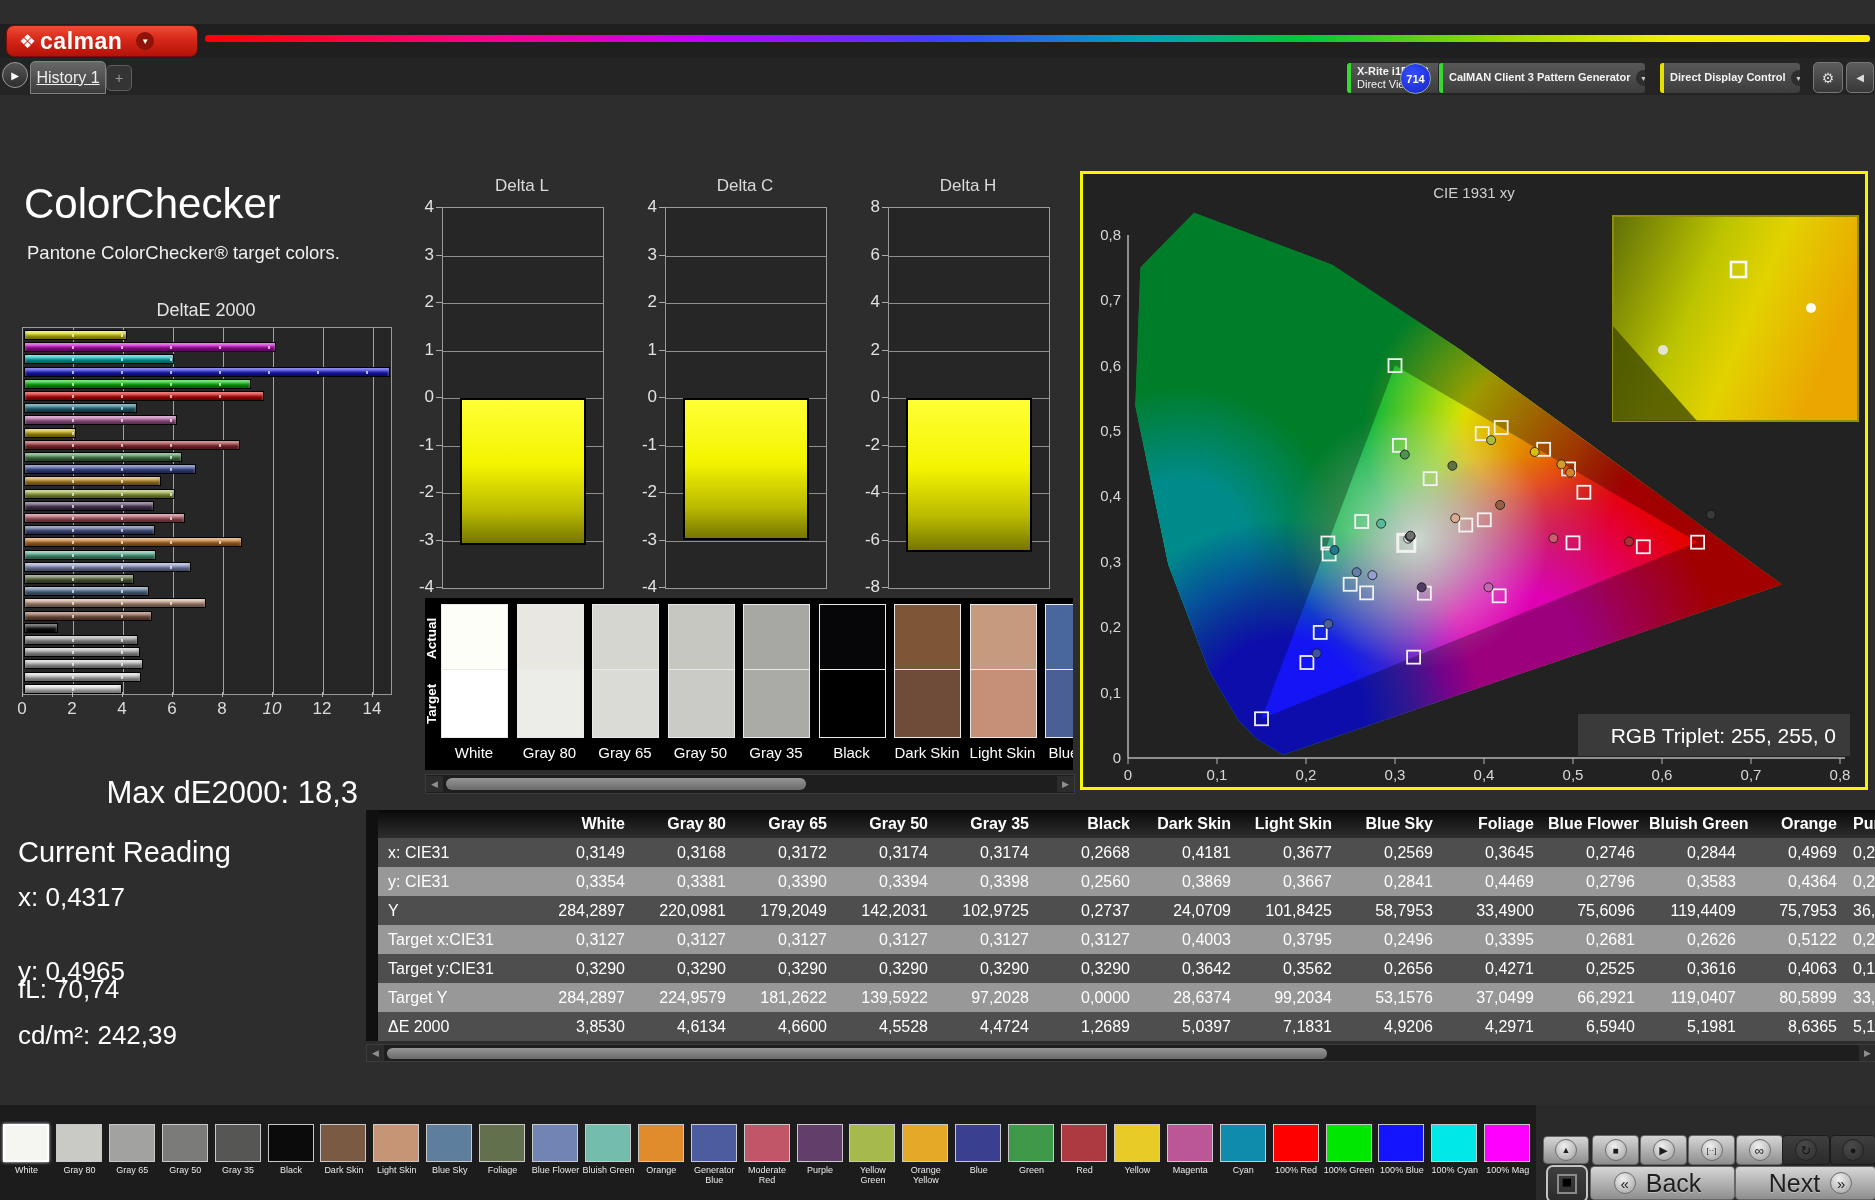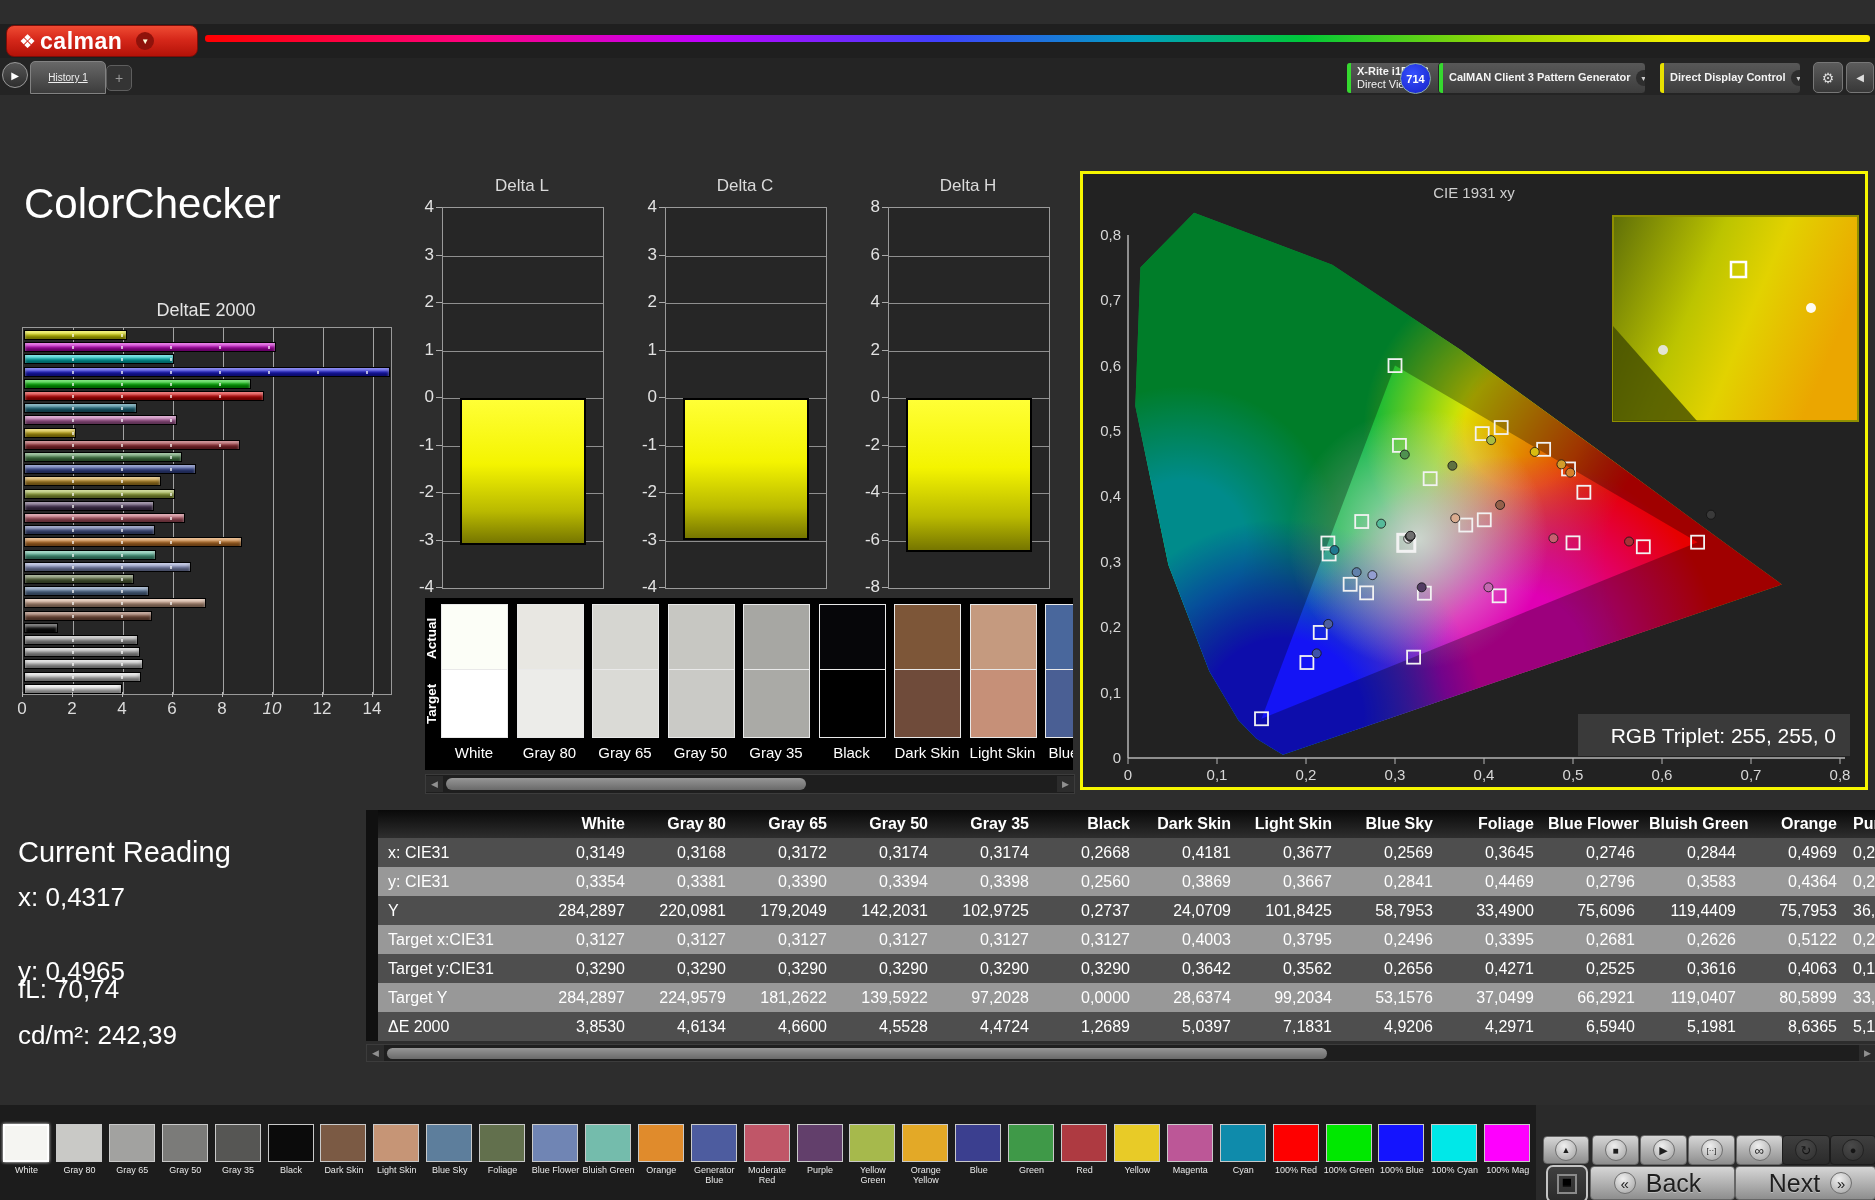--- a/index.html
+++ b/index.html
@@ -23,21 +23,21 @@
     display:flex;align-items:center;justify-content:center;font-size:8px;color:#ffd;}
   #rainbow{left:205px;top:11px;width:1665px;height:7px;border-radius:3px;
     background:linear-gradient(90deg,#ff0000 0%,#ff0080 16%,#c000ff 30%,#4040ff 44%,#00a0c0 56%,#00c838 66%,#a0d800 78%,#f0f000 88%,#ffee00 100%);}
   
   #tabrow{left:0;top:58px;width:1875px;height:37px;background:#242424;}
   #tab-scroll-left{left:2px;top:4px;width:24px;height:24px;border-radius:50%;
     background:linear-gradient(180deg,#555,#2e2e2e);border:1px solid #9a9a9a;
     display:flex;align-items:center;justify-content:center;font-size:10px;color:#fff;}
   #history-tab{left:30px;top:3px;width:74px;height:31px;border-radius:5px 5px 0 0;border:1px solid #828282;
     background:linear-gradient(180deg,#686868,#3c3c3c);display:flex;align-items:center;justify-content:center;
-    font-size:10px;color:#efefef;text-decoration:underline;}
+    font-size:16px;color:#efefef;text-decoration:underline;}
   #add-tab{left:106px;top:7px;width:24px;height:24px;border-radius:5px;border:1px solid #5e5e5e;
     background:#343434;display:flex;align-items:center;justify-content:center;font-size:14px;color:#9a9a9a;}
   .toolbox{top:4px;height:30px;border-radius:4px;border:1px solid #242424;
     background:linear-gradient(180deg,#585858,#3d3d3d);display:flex;align-items:center;overflow:hidden;}
   .accentbar{width:4px;height:100%;flex:0 0 4px;}
   .tool-caret{width:16px;height:16px;border-radius:50%;background:#2e2e2e;flex:0 0 16px;
     display:flex;align-items:center;justify-content:center;font-size:7px;color:#ccc;margin:0 5px;}
   .tool-text{padding-left:6px;font-size:11px;font-weight:bold;color:#f4f4f4;line-height:1.2;white-space:nowrap;flex:1;}
   #meter-box{left:1346px;width:112px;}
   #badge-714{left:1400px;top:5px;width:29px;height:29px;border-radius:50%;
@@ -153,20 +153,21 @@
       <div class="accentbar" id="ddc-accent" style="background: rgb(232, 224, 0);"></div>
       <div class="tool-text">Direct Display Control</div>
       <div class="tool-caret">▼</div>
     </div>
     <div class="abs sq-btn" id="gear-btn">⚙</div>
     <div class="abs sq-btn" id="collapse-btn">◀</div>
   </div>
 
   <div class="abs" id="cc-title">ColorChecker</div>
   <div class="abs" id="cc-desc">
+    <div>Pantone ColorChecker® target colors.</div>
   </div>
   <div class="abs" id="de-title">DeltaE 2000</div>
   <div class="abs" id="de-plot">
       <div class="de-grid" style="left: 50px;"></div>
       <div class="de-grid" style="left: 100px;"></div>
       <div class="de-grid" style="left: 150px;"></div>
       <div class="de-grid" style="left: 200px;"></div>
       <div class="de-grid" style="left: 250px;"></div>
       <div class="de-grid" style="left: 300px;"></div>
       <div class="de-grid" style="left: 350px;"></div>
@@ -272,20 +273,21 @@
       <div class="de-ticklabel" style="left: 150px;">6</div>
       <div class="de-tickmark" style="left: 200px;"></div>
       <div class="de-ticklabel" style="left: 200px;">8</div>
       <div class="de-tickmark" style="left: 250px;"></div>
       <div class="de-ticklabel" style="left: 250px; font-style: italic;">10</div>
       <div class="de-tickmark" style="left: 300px;"></div>
       <div class="de-ticklabel" style="left: 300px;">12</div>
       <div class="de-tickmark" style="left: 350px;"></div>
       <div class="de-ticklabel" style="left: 350px;">14</div>
     </div>
+  <div class="abs" id="max-de">Max dE2000: 18,3</div>
   <div class="abs" id="cur-title">Current Reading</div>
   <div class="abs cur-val" style="top:882px">x: 0,4317</div>
   <div class="abs cur-val" style="top:956px">y: 0,4965</div>
   <div class="abs cur-val" style="top:974px">fL: 70,74</div>
   <div class="abs cur-val" style="top:1020px">cd/m²: 242,39</div>
 
   <div class="abs" id="delta-charts">
       <div class="dchart-title" style="left: 442px;">Delta L</div>
       <div class="dplot" style="left: 442px;">
         <div class="dgrid" style="top: 47.5px;"></div>

